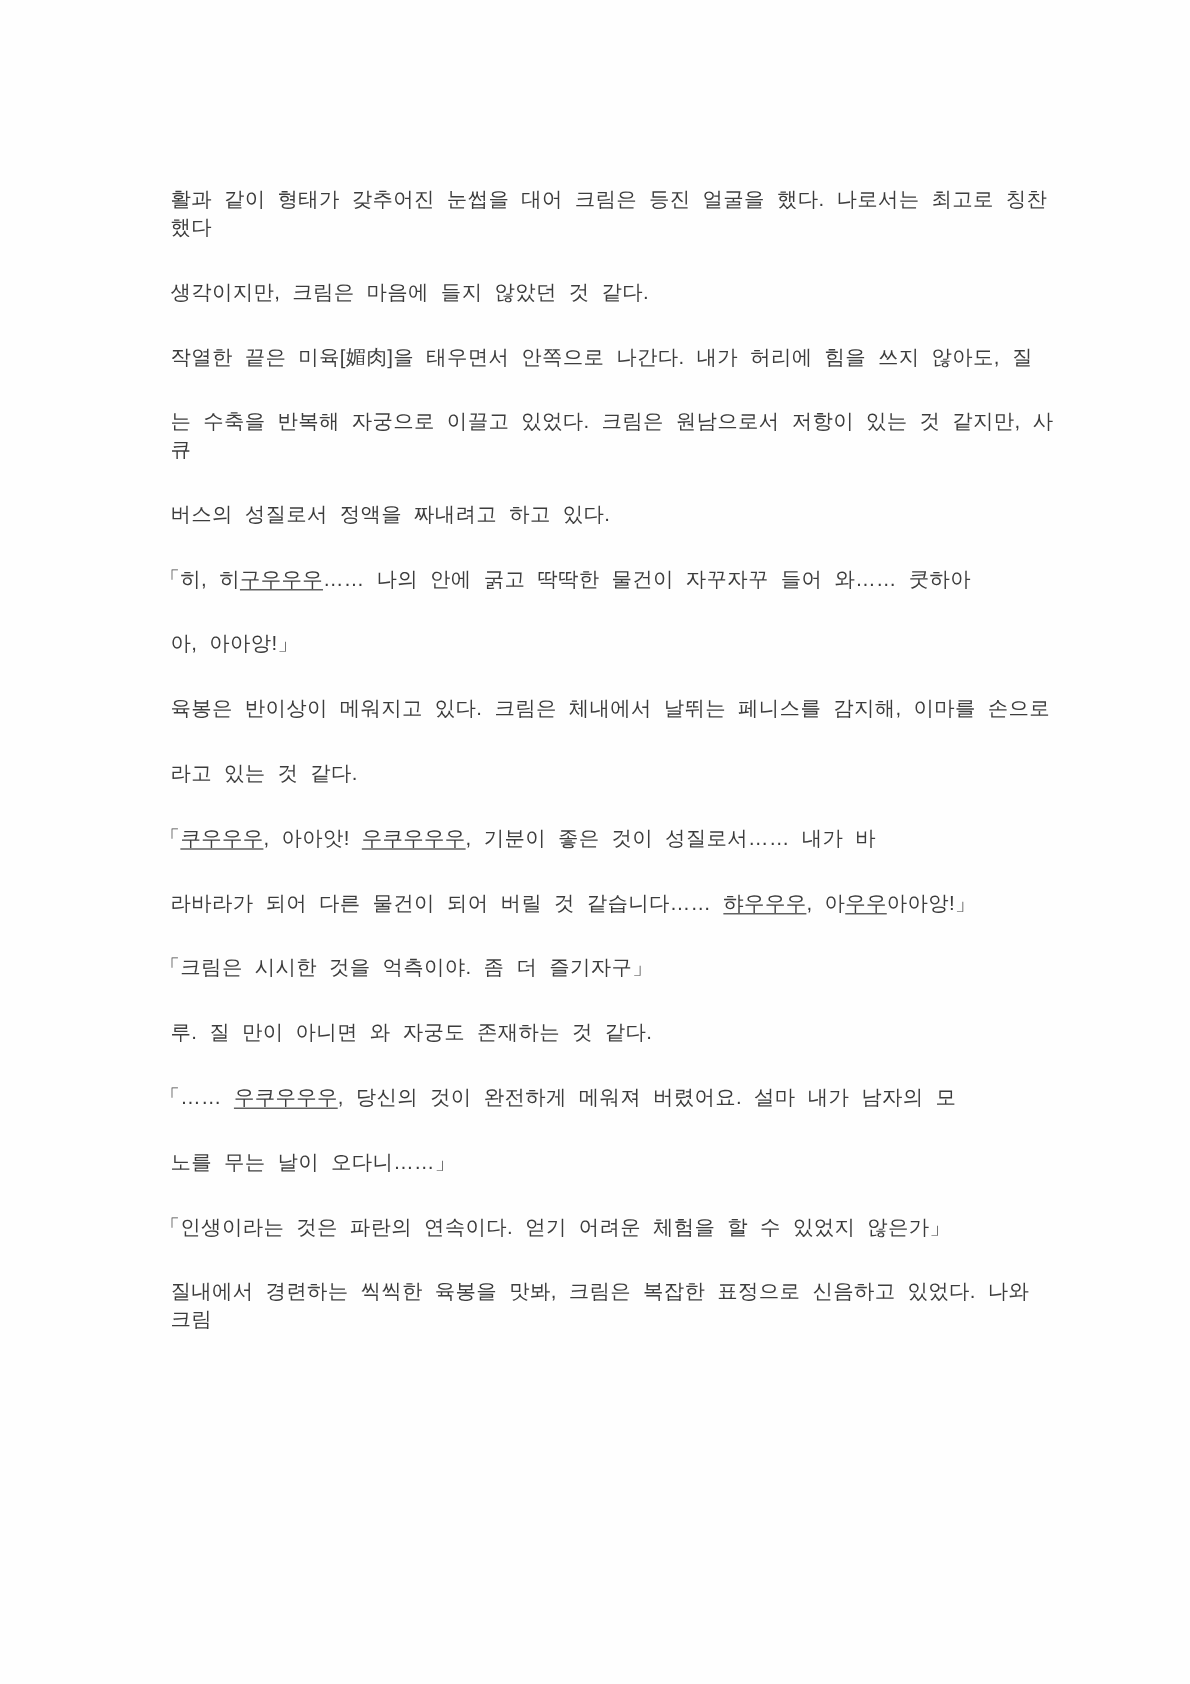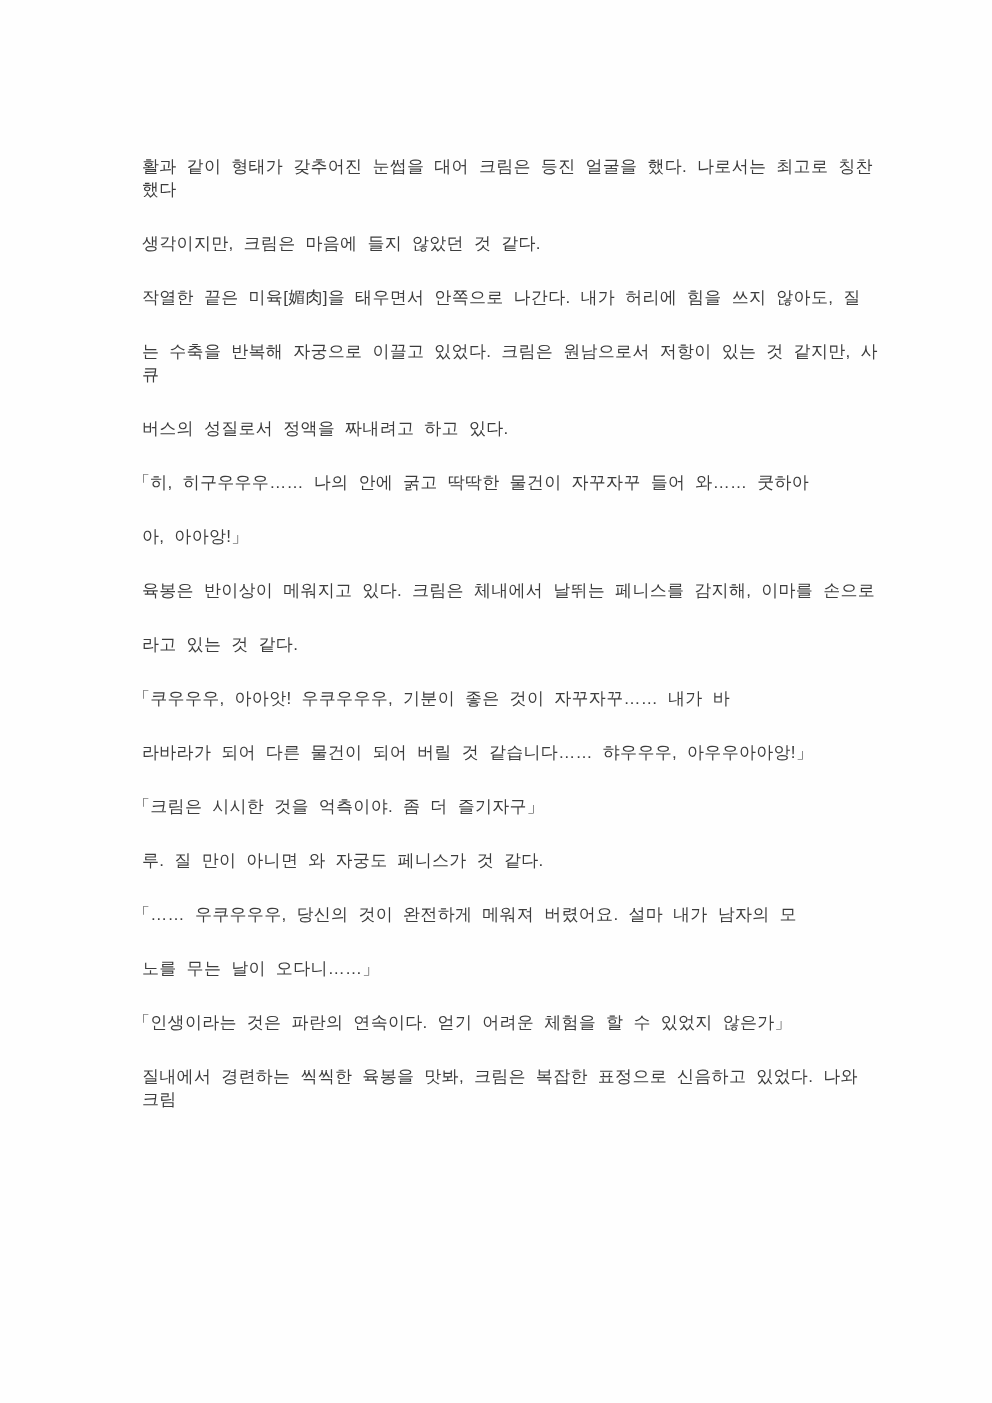--- a/index.html
+++ b/index.html
@@ -34,40 +34,41 @@
     font-size: 17px;
     line-height: 23px;
     word-spacing: 5px;
     letter-spacing: 0.3px;
     text-align: left;
   }
   p.quote {
     margin-left: -9px;
   }
   .u {
+    text-decoration: underline;
     text-decoration-thickness: 1px;
     text-underline-offset: 3px;
   }
 </style>
 </head>
 <body style="background: rgb(254, 254, 254); color: rgb(60, 60, 60);">
 
 <div class="page">
   <div class="doc">
       <p class="para"><span>활과 같이 형태가 갖추어진 눈썹을 대어 크림은 등진 얼굴을 했다. 나로서는 최고로 칭찬했다</span></p>
       <p class="para"><span>생각이지만, 크림은 마음에 들지 않았던 것 같다.</span></p>
       <p class="para"><span>작열한 끝은 미육[媚肉]을 태우면서 안쪽으로 나간다. 내가 허리에 힘을 쓰지 않아도, 질</span></p>
       <p class="para"><span>는 수축을 반복해 자궁으로 이끌고 있었다. 크림은 원남으로서 저항이 있는 것 같지만, 사큐</span></p>
       <p class="para"><span>버스의 성질로서 정액을 짜내려고 하고 있다.</span></p>
       <p class="para quote"><span>「히, 히</span><span class="u">구우우우</span><span>…… 나의 안에 굵고 딱딱한 물건이 자꾸자꾸 들어 와…… 쿳하아</span></p>
       <p class="para"><span>아, 아아앙!」</span></p>
       <p class="para"><span>육봉은 반이상이 메워지고 있다. 크림은 체내에서 날뛰는 페니스를 감지해, 이마를 손으로</span></p>
       <p class="para"><span>라고 있는 것 같다.</span></p>
-      <p class="para quote"><span>「</span><span class="u">쿠우우우</span><span>, 아아앗! </span><span class="u">우쿠우우우</span><span>, 기분이 좋은 것이 자꾸자꾸…… 내가 바</span></p>
+      <p class="para quote"><span>「</span><span class="u">쿠우우우</span><span>, 아아앗! </span><span class="u">우쿠우우우</span><span>, 기분이 좋은 것이 성질로서…… 내가 바</span></p>
       <p class="para"><span>라바라가 되어 다른 물건이 되어 버릴 것 같습니다…… </span><span class="u">햐우우우</span><span>, 아</span><span class="u">우우</span><span>아아앙!」</span></p>
       <p class="para quote"><span>「크림은 시시한 것을 억측이야. 좀 더 즐기자구」</span></p>
-      <p class="para"><span>루. 질 만이 아니면 와 자궁도 페니스가 것 같다.</span></p>
+      <p class="para"><span>루. 질 만이 아니면 와 자궁도 존재하는 것 같다.</span></p>
       <p class="para quote"><span>「…… </span><span class="u">우쿠우우우</span><span>, 당신의 것이 완전하게 메워져 버렸어요. 설마 내가 남자의 모</span></p>
       <p class="para"><span>노를 무는 날이 오다니……」</span></p>
       <p class="para quote"><span>「인생이라는 것은 파란의 연속이다. 얻기 어려운 체험을 할 수 있었지 않은가」</span></p>
       <p class="para"><span>질내에서 경련하는 씩씩한 육봉을 맛봐, 크림은 복잡한 표정으로 신음하고 있었다. 나와 크림</span></p>
     </div>
 </div>
 
 </body></html>

